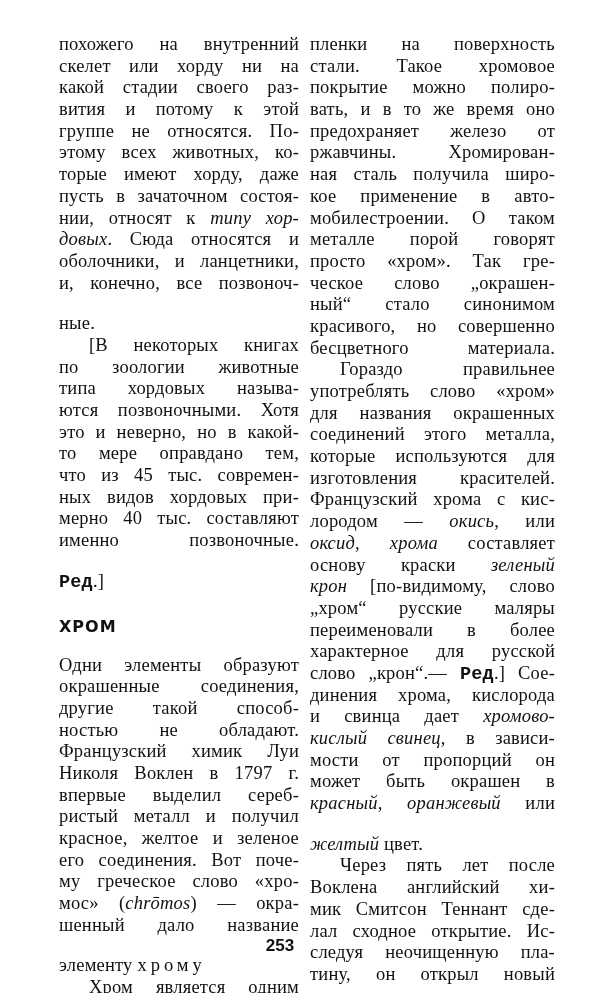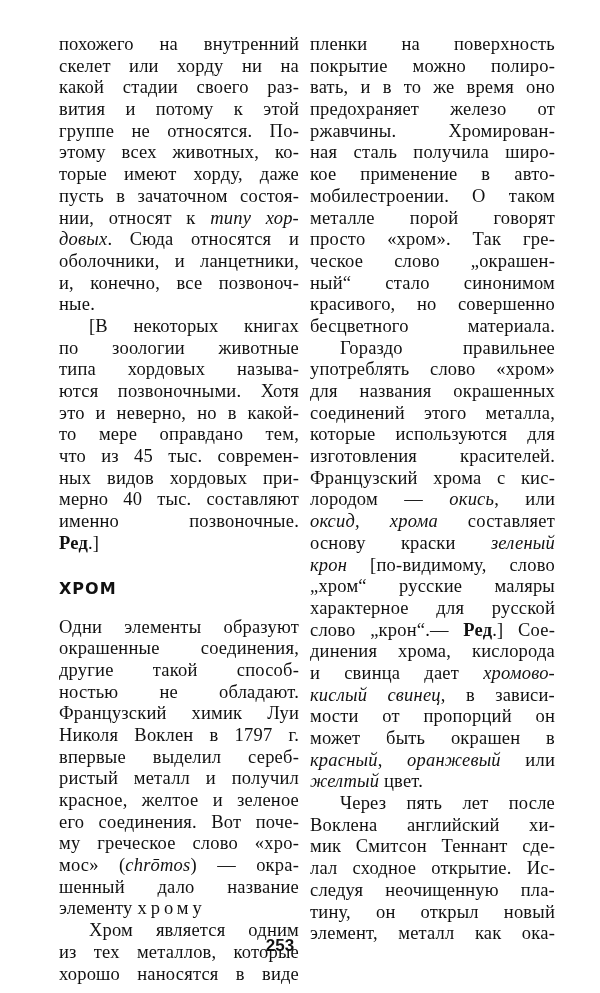--- a/index.html
+++ b/index.html
@@ -3,26 +3,26 @@
 <meta charset="utf-8">
 <style>
   html, body { margin:0; padding:0; background:#ffffff; }
   body { width:600px; height:993px; position:relative; overflow:hidden;
          font-family:"Liberation Serif","DejaVu Serif",serif; color:#111; }
   .col { position:absolute; top:34px; width:240px; }
   .col.left { left:59px; }
   .col.right { left:310px; width:245px; }
   .line { display:block; height:21.7px; line-height:21.7px; font-size:18.5px;
           white-space:nowrap; text-align:justify; text-align-last:justify; letter-spacing:0.2px; }
-  .line.last { text-align-last:left; }
+  .line.last { text-align-last:left;margin-top:19px; }
   .line.indent { padding-left:30px; }
   .heading { display:block; height:44px; line-height:44px; font-family:"DejaVu Sans","Liberation Sans",sans-serif;
              font-weight:bold; font-size:16px; letter-spacing:1px; margin-top:12px; margin-bottom:6px; }
   i { font-style:italic; }
-  b { font-weight:bold; font-family:Liberation Serif, serif; }
+  b { font-weight:bold; font-family:Liberation Mono, monospace; }
   .spaced { letter-spacing:4px; }
   .pagenum { position:absolute; top:936px; left:0; width:560px; text-align:center;
              font-family:"Liberation Sans",sans-serif; font-weight:bold; font-size:17px; }
 </style>
 </head>
 <body>
 
 <div>
 
   <div class="col left">
@@ -68,20 +68,21 @@
     <span class="line"><span>мос» (</span><i>chrōmos</i><span>) — окра-</span></span>
     <span class="line">шенный дало название</span>
     <span class="line last"><span>элементу </span><span class="spaced">хрому</span></span>
     <span class="line indent">Хром является одним</span>
     <span class="line">из тех металлов, которые</span>
     <span class="line">хорошо наносятся в виде</span>
   </div>
 
   <div class="col right">
     <span class="line">пленки на поверхность</span>
+    <span class="line">стали. Такое хромовое</span>
     <span class="line">покрытие можно полиро-</span>
     <span class="line">вать, и в то же время оно</span>
     <span class="line">предохраняет железо от</span>
     <span class="line">ржавчины. Хромирован-</span>
     <span class="line">ная сталь получила широ-</span>
     <span class="line">кое применение в авто-</span>
     <span class="line">мобилестроении. О таком</span>
     <span class="line">металле порой говорят</span>
     <span class="line">просто «хром». Так гре-</span>
     <span class="line">ческое слово „окрашен-</span>
@@ -94,20 +95,21 @@
     <span class="line">для названия окрашенных</span>
     <span class="line">соединений этого металла,</span>
     <span class="line">которые используются для</span>
     <span class="line">изготовления красителей.</span>
     <span class="line">Французский хрома с кис-</span>
     <span class="line"><span>лородом — </span><i>окись</i><span>, или</span></span>
     <span class="line"><i>оксид, хрома</i><span> составляет</span></span>
     <span class="line"><span>основу краски </span><i>зеленый</i></span>
     <span class="line"><i>крон</i><span> [по-видимому, слово</span></span>
     <span class="line">„хром“ русские маляры</span>
+    <span class="line">переименовали в более</span>
     <span class="line">характерное для русской</span>
     <span class="line"><span>слово „крон“.— </span><b>Ред</b><span>.] Сое-</span></span>
     <span class="line">динения хрома, кислорода</span>
     <span class="line"><span>и свинца дает </span><i>хромово-</i></span>
     <span class="line"><i>кислый свинец</i><span>, в зависи-</span></span>
     <span class="line">мости от пропорций он</span>
     <span class="line">может быть окрашен в</span>
     <span class="line"><i>красный</i><span>, </span><i>оранжевый</i><span> или</span></span>
     <span class="line last"><i>желтый</i><span> цвет.</span></span>
 

